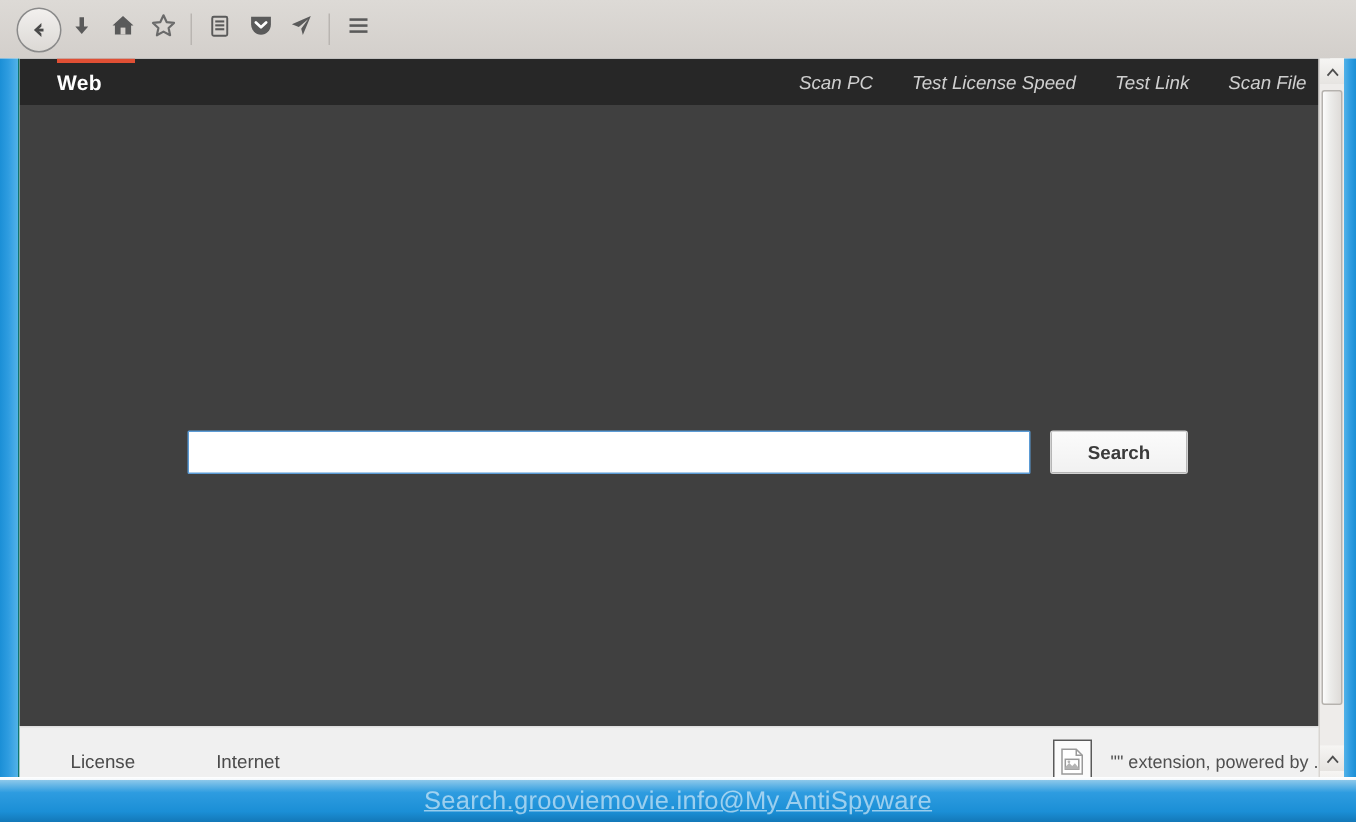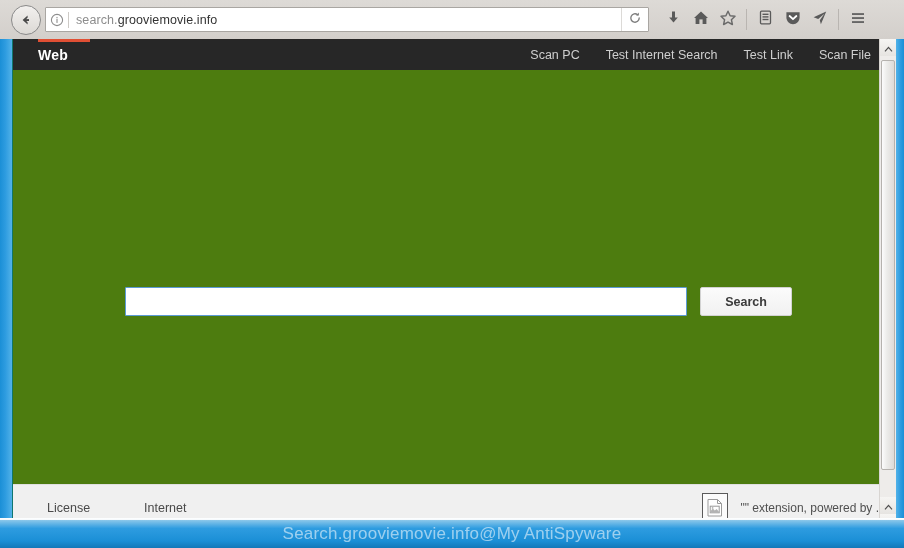--- a/index.html
+++ b/index.html
@@ -156,20 +156,21 @@
     left: 0;
     bottom: 4px;
     width: 904px;
     text-align: center;
     font-size: 17px;
     color: rgba(255,255,255,0.55);
     letter-spacing: .2px;
     white-space: nowrap;
     pointer-events: none;
     font-family: "Liberation Sans", sans-serif;
+    text-decoration: underline;
   }
 
   
   .viewport {
     position: absolute;
     left: 12px;
     top: 39px;
     width: 875px;
     height: 492px;
     background: #ffffff;
@@ -208,33 +209,34 @@
     font-size: 14px;
     font-weight: bold;
     color: #ffffff;
     letter-spacing: .2px;
   }
   .nav-links {
     margin-left: auto;
     display: flex;
     align-items: center;
     padding-right: 16px;
+    font-style: italic;
   }
   .nav-link {
     font-size: 12.5px;
     color: #cfcfcf;
     margin-left: 26px;
     white-space: nowrap;
   }
 
   
   .page-body {
     position: relative;
     height: 414px;
-    background: #4d7c0f;
+    background: #404040;
   }
   .search-row {
     position: absolute;
     left: 112px;
     top: 217px;
     display: flex;
     align-items: flex-start;
   }
   .search-input {
     width: 562px;
@@ -367,39 +369,20 @@
 
     <div class="back-btn">
       <span>
         <svg width="16" height="16" viewBox="0 0 16 16">
           <path d="M9.6 3.4 L4.6 8 L9.6 12.6 L9.6 10.3 L7.2 8 L9.6 5.7 Z" fill="#4a4a4a"></path>
           <rect x="6.6" y="7.1" width="4.4" height="1.9" fill="#4a4a4a"></rect>
         </svg>
       </span>
     </div>
 
-    <div class="urlbar">
-      <span class="info-icon">
-        <svg width="14" height="14" viewBox="0 0 14 14">
-          <circle cx="7" cy="7" r="5.6" fill="none" stroke="#8d8d8d" stroke-width="1.1"></circle>
-          <rect x="6.45" y="5.9" width="1.1" height="4" fill="#8d8d8d"></rect>
-          <rect x="6.45" y="3.9" width="1.1" height="1.3" fill="#8d8d8d"></rect>
-        </svg>
-      </span>
-      <span class="url-sep"></span>
-      <span class="url-text"><span class="dim">search.</span><span>grooviemovie.info</span></span>
-      <span class="reload-btn">
-        <span>
-          <svg width="14" height="14" viewBox="0 0 14 14">
-            <path d="M11.2 7 A4.2 4.2 0 1 1 9.6 3.7" fill="none" stroke="#7d7d7d" stroke-width="1.35" stroke-linecap="round"></path>
-            <path d="M10.9 1.5 L10.9 4.4 L8.0 4.4 Z" fill="#7d7d7d"></path>
-          </svg>
-        </span>
-      </span>
-    </div>
 
     <div class="chrome-icons">
 
       <span class="cicon">
         <span>
           <svg width="17" height="17" viewBox="0 0 17 17">
             <rect x="7.0" y="2.5" width="3" height="7" fill="#5a5a5a"></rect>
             <path d="M4.2 8.6 L12.8 8.6 L8.5 13.6 Z" fill="#5a5a5a"></path>
           </svg>
         </span>
@@ -471,21 +454,21 @@
 
   <div class="viewport">
 
     <div class="site-nav">
       <div class="nav-tab">
         <span class="tab-accent"></span>
         <span class="nav-tab-label">Web</span>
       </div>
       <div class="nav-links">
         <span class="nav-link">Scan PC</span>
-        <span class="nav-link">Test Internet Search</span>
+        <span class="nav-link">Test License Speed</span>
         <span class="nav-link">Test Link</span>
         <span class="nav-link">Scan File</span>
       </div>
     </div>
 
     <div class="page-body">
       <div class="search-row">
         <input class="search-input" type="text" placeholder="" style="">
         <button class="search-btn">Search</button>
       </div>

